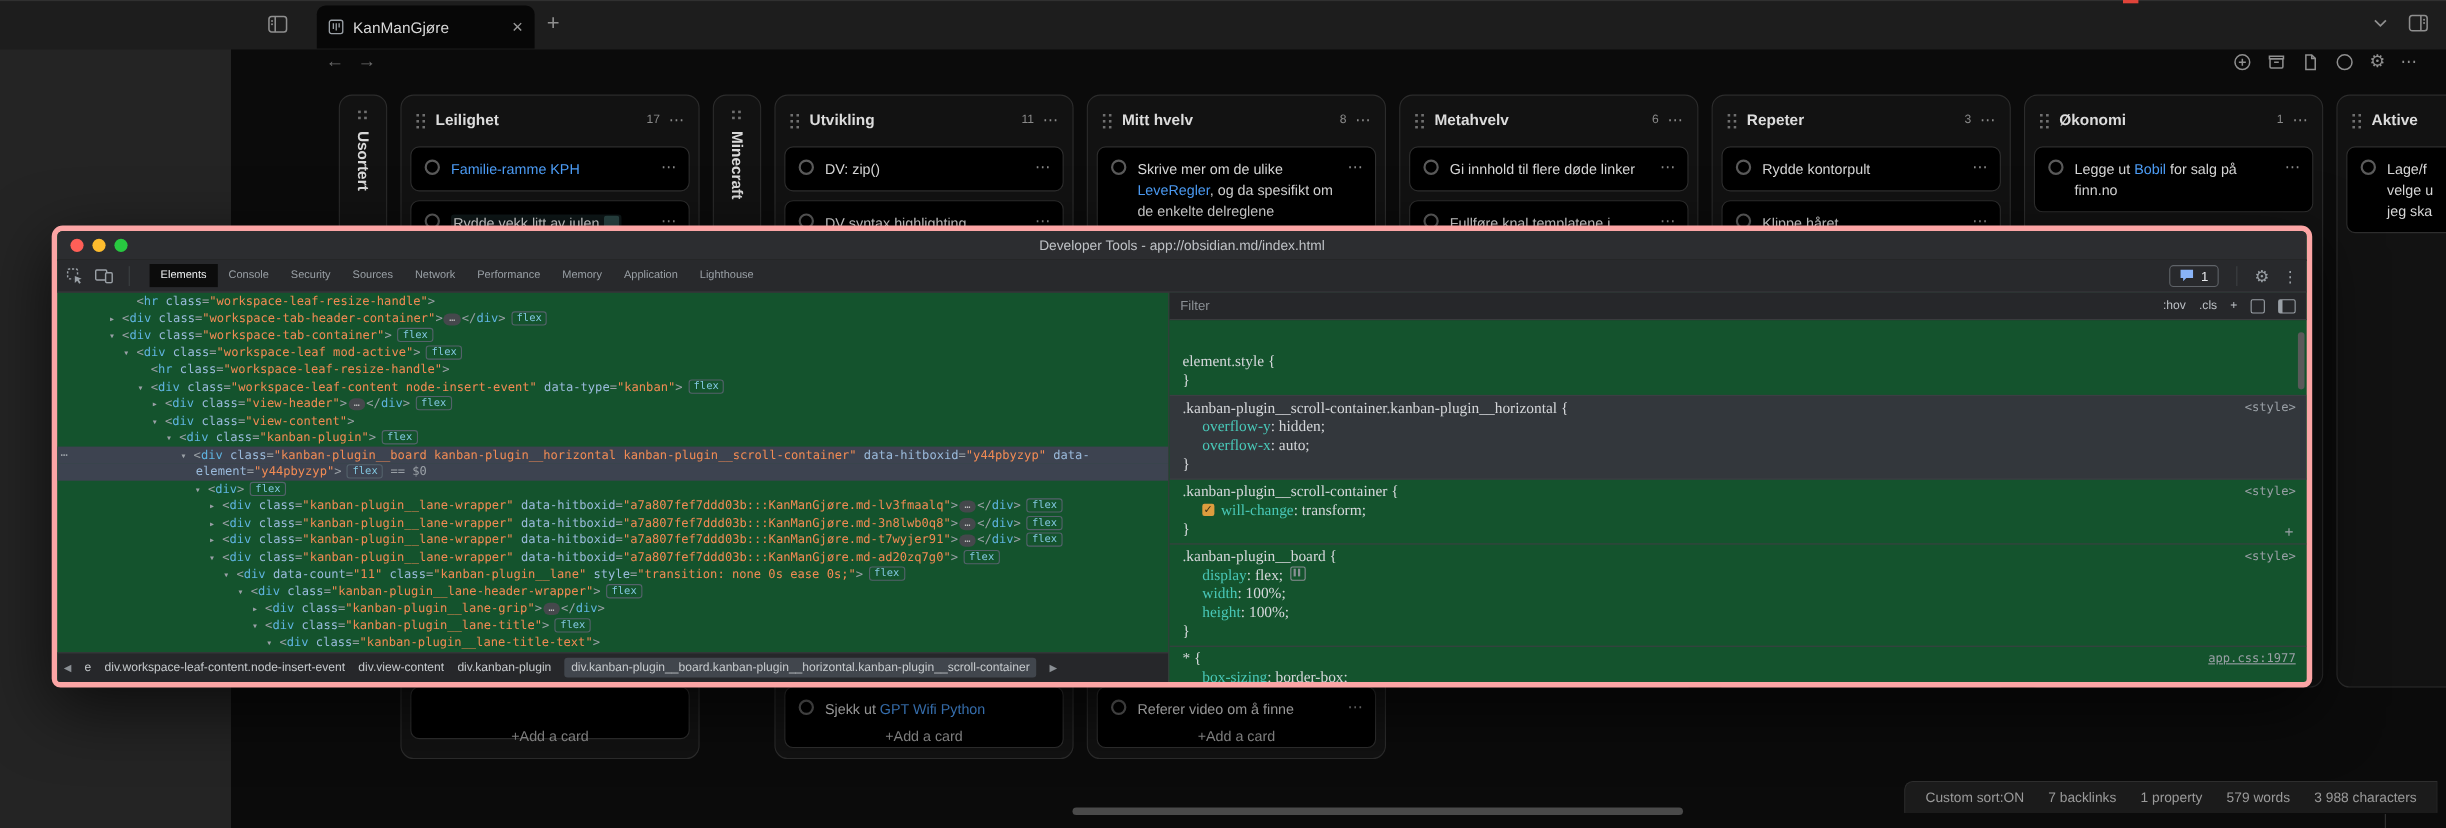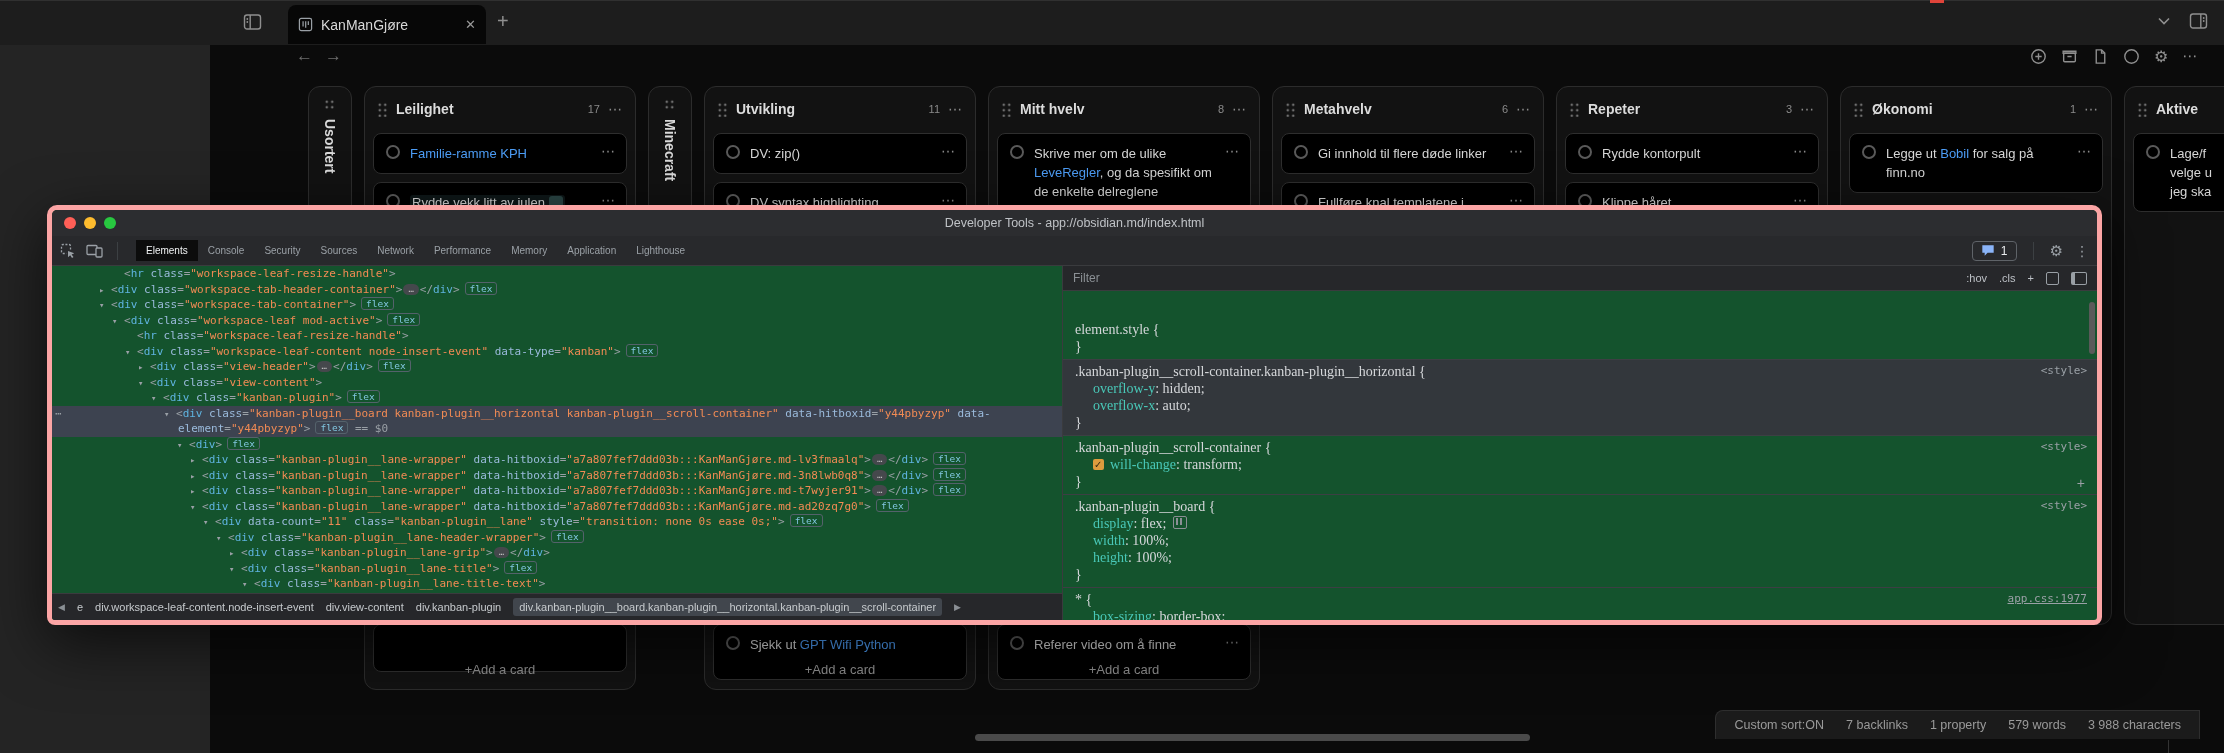--- a/index.html
+++ b/index.html
@@ -40,21 +40,21 @@
   .card a, .lnk{color:#4d9df6;text-decoration:none;}
   .lnk.u{}
   .embed-wrap{background:rgba(100,165,170,.14);border-radius:3px;padding:0 2px;}
   .embed-ico{display:inline-block;width:14px;height:13px;vertical-align:-2px;margin-left:4px;border-radius:3px;
     background:linear-gradient(#2a4544,#2a4544),linear-gradient(#4fd1c5,#4fd1c5),linear-gradient(#4fd1c5,#4fd1c5);
     background-repeat:no-repeat;background-size:100% 100%,8px 2px,8px 2px;background-position:0 0,4px 3px,4px 8px;}
   .frag{position:absolute;left:8px;right:8px;top:537px;overflow:hidden;margin:0;}
   .lane-foot{position:absolute;left:8px;right:8px;bottom:8px;height:22px;text-align:center;color:#8f8f8f;font-size:13px;line-height:22px;}
   #hscroll{left:975px;top:734px;width:555px;height:7px;border-radius:4px;background:#4a4a4a;}
   
-  #statusbar{right:24px;top:710px;height:28px;background:#1b1b1b;border:1px solid #2e2e2e;border-bottom:none;
+  #statusbar{right:8px;top:710px;height:28px;background:#1b1b1b;border:1px solid #2e2e2e;border-bottom:none;
     border-radius:8px 0 0 0;display:flex;align-items:center;gap:22px;padding:0 18px;color:#9a9a9a;font-size:12.5px;z-index:30;}
   #corner-div{left:2168px;top:740px;width:1px;height:13px;background:#333;z-index:31;}
   
   #devtools{left:47px;top:205px;width:2055px;height:420px;background:#14532d;border-radius:10px 10px 8px 8px;
     box-shadow:0 18px 60px rgba(0,0,0,.65);z-index:10;overflow:hidden;border:5px solid #fca5a5;box-sizing:border-box;}
   #dt-titlebar{left:0;top:0;right:0;height:26px;background:#2c2d30;border-bottom:1px solid #1a1a1a;}
   #dt-title{width:100%;text-align:center;line-height:26px;color:#bfc2c6;font-size:12.5px;}
   .tl{position:absolute;top:7px;width:12px;height:12px;border-radius:50%;}
   #dt-tabs{left:0;top:26px;right:0;height:30px;background:#28292c;border-bottom:1px solid #3a3b3e;display:flex;align-items:center;padding:0 8px;box-sizing:border-box;}
   .dt-tab{color:#9aa0a6;font-size:10px;padding:5px 10px;white-space:nowrap;}

